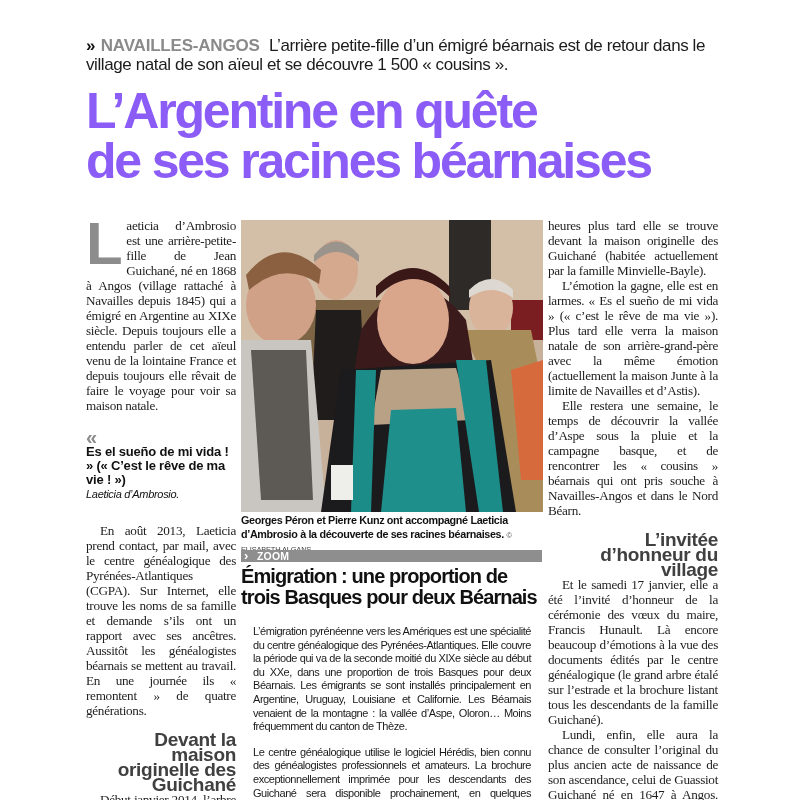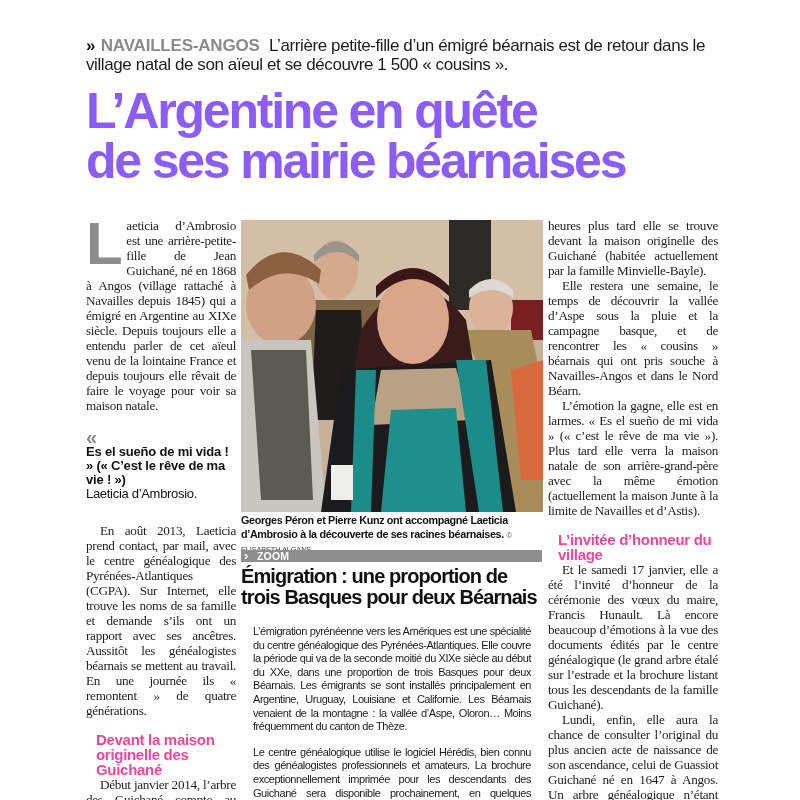--- a/index.html
+++ b/index.html
@@ -18,23 +18,23 @@
   .col p.noind { text-indent:0; }
 
   .col-left { left:86px; top:218px; width:150px; }
   .col-right { left:548px; top:218px; width:170px; }
 
   .dropcap { float:left; font-family:"Liberation Sans", sans-serif; font-weight:bold; font-size:60px; line-height:48px; color:#8c8c8c; margin:2px 4px 0 0; height:48px; }
 
   .quote { margin:16px 0 22px 0; font-family:"Liberation Sans", sans-serif; }
   .quote .qmark { font-weight:bold; color:#8c8c8c; font-size:20px; line-height:16px; letter-spacing:-3px; }
   .quote .qtext { font-weight:bold; font-size:13px; line-height:14px; color:#111; text-align:left; letter-spacing:-0.2px; }
-  .quote .qauthor { font-size:13px; line-height:14px; color:#111; text-align:left; letter-spacing:-0.3px; }
+  .quote .qauthor { font-size:11px; line-height:14px; color:#111; text-align:left; letter-spacing:-0.3px;font-style:italic; }
 
-  .subhead { font-family:"Liberation Sans", sans-serif; font-weight:bold; font-size:15px; line-height:15px; color:#ec4899; margin:14px 0 0 10px; text-align:left; letter-spacing:-0.3px; }
+  .subhead { font-family:"Liberation Sans", sans-serif; font-weight:bold; font-size:19px; line-height:15px; color:#404040; margin:14px 0 0 10px; text-align:right; letter-spacing:-0.3px; }
 
   .photo { position:absolute; left:241px; top:220px; width:302px; height:292px; overflow:hidden; background:#c9b3a0; }
   .caption { position:absolute; left:241px; top:514px; width:310px; font-family:"Liberation Sans", sans-serif; font-weight:bold; font-size:10.8px; line-height:13.5px; color:#111; letter-spacing:-0.35px; }
   .caption .credit { font-weight:normal; font-size:7.5px; color:#444; letter-spacing:-0.2px; }
 
   .zoom-bar { position:absolute; left:241px; top:550px; width:301px; height:12px; background:#8e8e8e; }
   .zoom-bar .chev { position:absolute; left:3px; top:-2px; color:#fff; font-family:"Liberation Sans", sans-serif; font-weight:bold; font-size:13px; }
   .zoom-bar .label { position:absolute; left:16px; top:0px; color:#fff; font-family:"Liberation Sans", sans-serif; font-weight:bold; font-size:10.5px; line-height:12px; letter-spacing:0.2px; }
 
   .box-title { position:absolute; left:241px; top:566px; width:305px; font-family:Liberation Sans, sans-serif; font-weight:bold; font-size:20px; line-height:21px; color:#111; letter-spacing:-0.9px; }
@@ -47,21 +47,21 @@
 <div class="page">
 
   <div class="kicker">
     <span class="arrow">»</span>
     <span class="place">NAVAILLES-ANGOS</span>
     <span>L’arrière petite-fille d’un émigré béarnais est de retour dans le village natal de son aïeul et se découvre 1 500 « cousins ».</span>
   </div>
 
   <div class="headline">
     <div>L’Argentine en quête</div>
-    <div>de ses mairie béarnaises</div>
+    <div>de ses racines béarnaises</div>
   </div>
 
   <div class="col col-left">
     <p class="noind">
       <span class="dropcap">L</span><span>aeticia d’Ambrosio est une arrière-petite-fille de Jean Guichané, né en 1868 à Angos (village rattaché à Navailles depuis 1845) qui a émigré en Argentine au XIXe siècle. Depuis toujours elle a entendu parler de cet aïeul venu de la lointaine France et depuis toujours elle rêvait de faire le voyage pour voir sa maison natale.</span>
     </p>
     <div class="quote">
       <div class="qmark">«</div>
       <div class="qtext">Es el sueño de mi vida ! » (« C’est le rêve de ma vie ! »)</div>
       <div class="qauthor">Laeticia d’Ambrosio.</div>
@@ -117,20 +117,20 @@
 
   <div class="box-title">Émigration : une proportion de trois Basques pour deux Béarnais</div>
 
   <div class="box-body">
     <p>L’émigration pyrénéenne vers les Amériques est une spécialité du centre généalogique des Pyrénées-Atlantiques. Elle couvre la période qui va de la seconde moitié du XIXe siècle au début du XXe, dans une proportion de trois Basques pour deux Béarnais. Les émigrants se sont installés principalement en Argentine, Uruguay, Louisiane et Californie. Les Béarnais venaient de la montagne : la vallée d’Aspe, Oloron… Moins fréquemment du canton de Thèze.</p>
     <p>Le centre généalogique utilise le logiciel Hérédis, bien connu des généalogistes professionnels et amateurs. La brochure exceptionnellement imprimée pour les descendants des Guichané sera disponible prochainement, en quelques exemplaires, à la mairie de Navailles-Angos.</p>
   </div>
 
   <div class="col col-right">
     <p class="noind">heures plus tard elle se trouve devant la maison originelle des Guichané (habitée actuellement par la famille Minvielle-Bayle).</p>
+    <p>L’émotion la gagne, elle est en larmes. « Es el sueño de mi vida » (« c’est le rêve de ma vie »). Plus tard elle verra la maison natale de son arrière-grand-père avec la même émotion (actuellement la maison Junte à la limite de Navailles et d’Astis).</p>
     <p>Elle restera une semaine, le temps de découvrir la vallée d’Aspe sous la pluie et la campagne basque, et de rencontrer les « cousins » béarnais qui ont pris souche à Navailles-Angos et dans le Nord Béarn.</p>
-    <p>L’émotion la gagne, elle est en larmes. « Es el sueño de mi vida » (« c’est le rêve de ma vie »). Plus tard elle verra la maison natale de son arrière-grand-père avec la même émotion (actuellement la maison Junte à la limite de Navailles et d’Astis).</p>
     <div class="subhead">L’invitée d’honneur du village</div>
     <p>Et le samedi 17 janvier, elle a été l’invité d’honneur de la cérémonie des vœux du maire, Francis Hunault. Là encore beaucoup d’émotions à la vue des documents édités par le centre généalogique (le grand arbre étalé sur l’estrade et la brochure listant tous les descendants de la famille Guichané).</p>
     <p><span>Lundi, enfin, elle aura la chance de consulter l’original du plus ancien acte de naissance de son ascendance, celui de Guassiot Guichané né en 1647 à Angos. Un arbre généalogique n’étant par définition jamais terminé, il reste à Laeticia à continuer son arbre béarnais et à rechercher ses « cousins » des Etats-Unis.</span> </p>
   </div>
 
 </div>
 
 </body></html>

